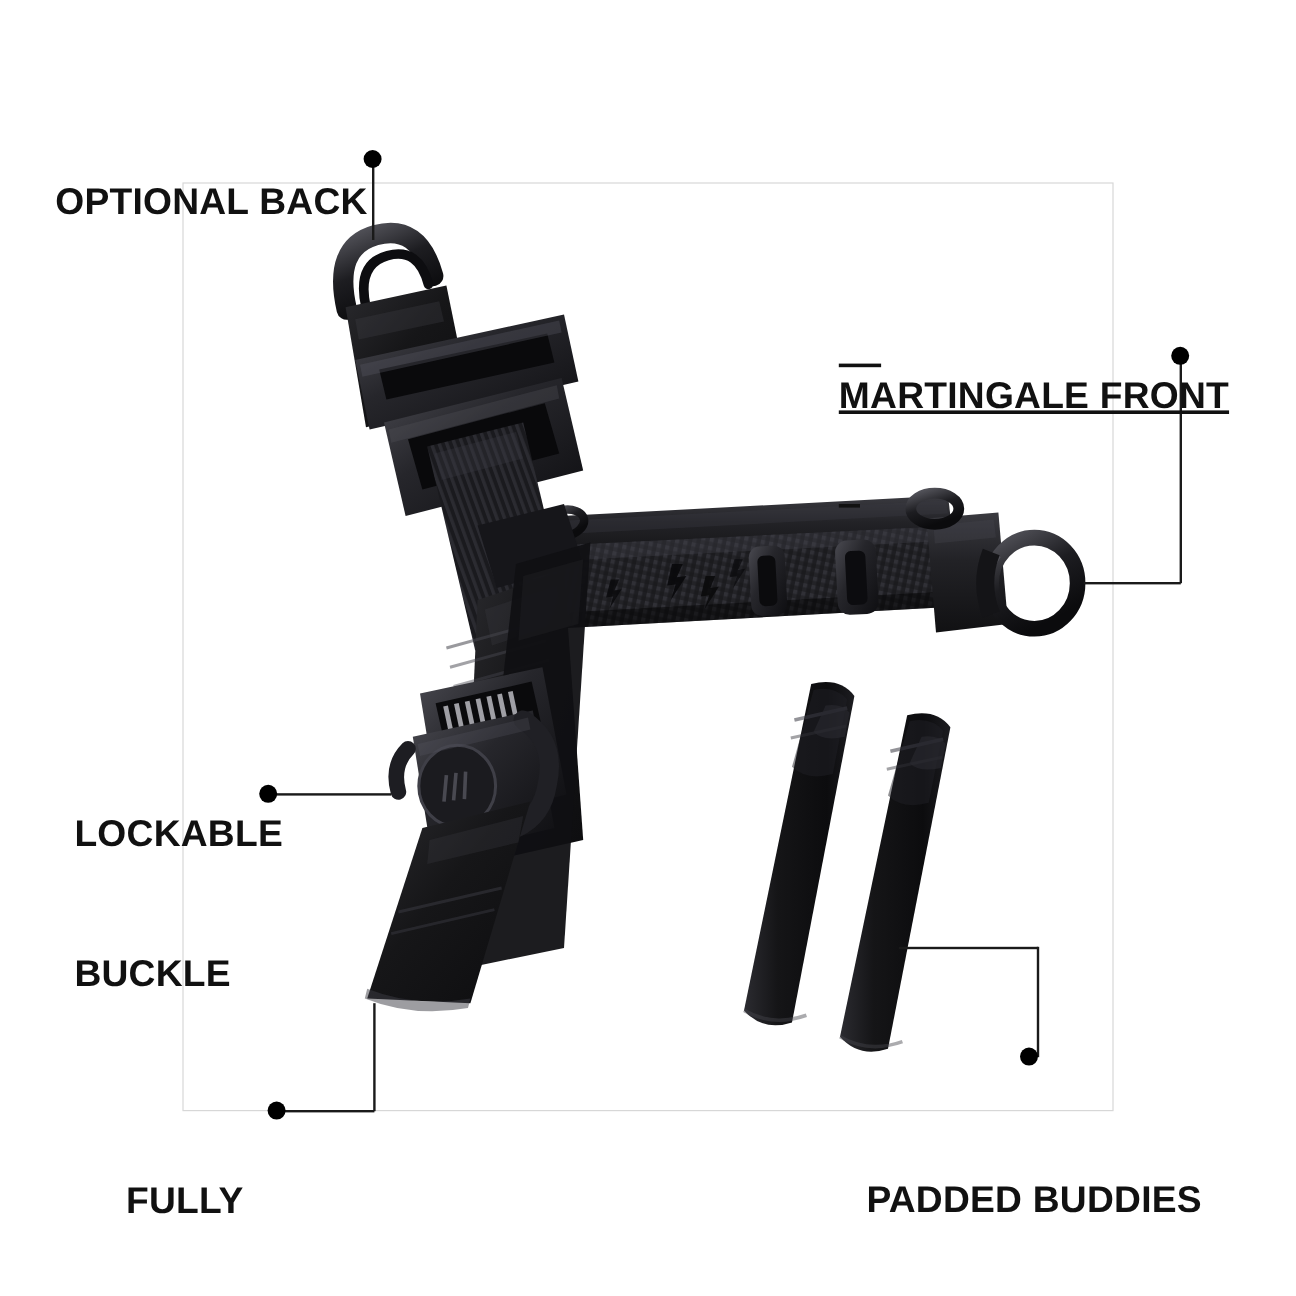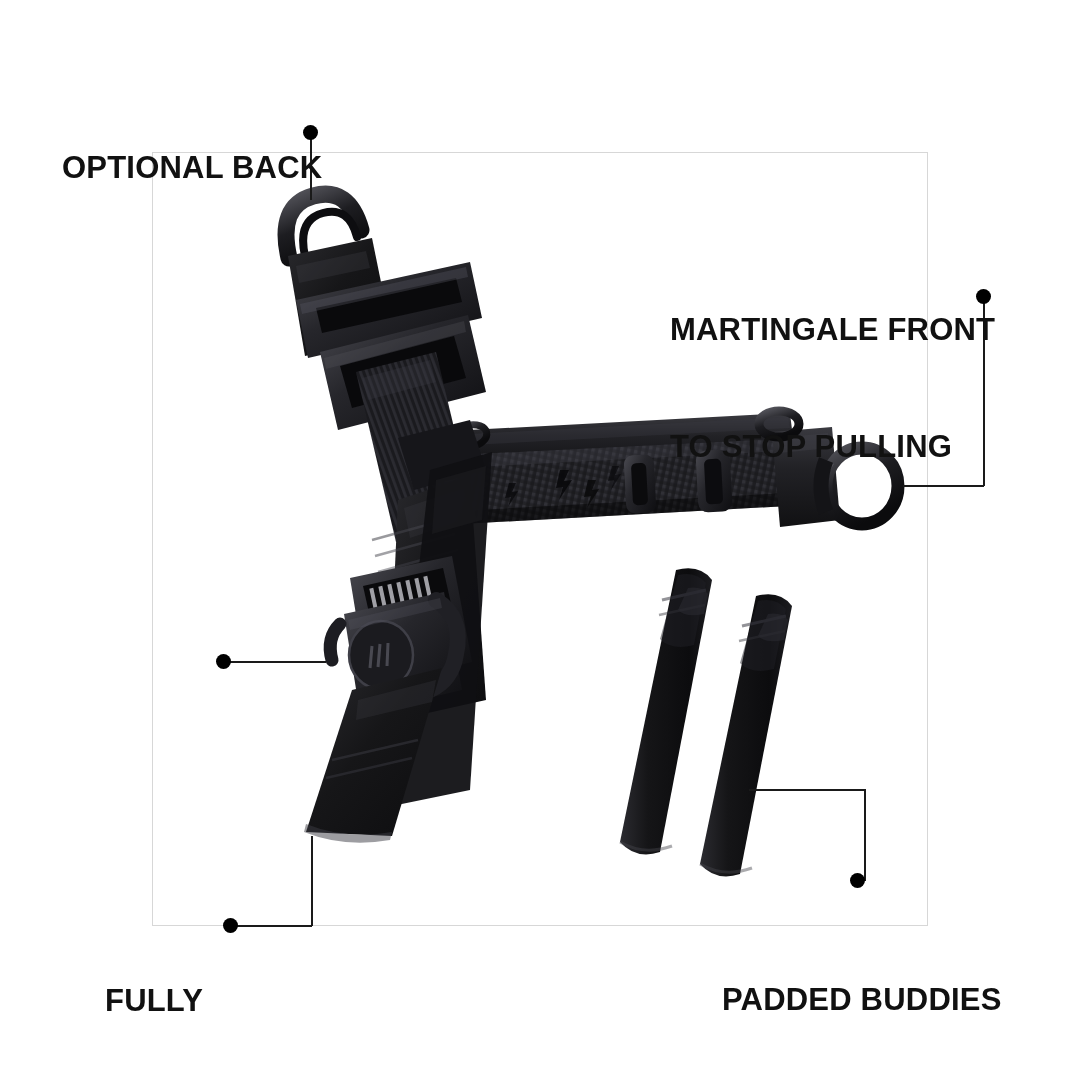--- a/index.html
+++ b/index.html
@@ -242,29 +242,32 @@
 
   <div class="lead h" style="left:749px; top:789px; width:116px;"></div>
   <div class="lead v" style="left:864px; top:789px; height:92px;"></div>
 
   <div class="dot" style="left:303px; top:125px;"></div>
   <div class="dot" style="left:976px; top:289px;"></div>
   <div class="dot" style="left:216px; top:654px;"></div>
   <div class="dot" style="left:223px; top:918px;"></div>
   <div class="dot" style="left:850px; top:873px;"></div>
 
-  <div class="callout" style="left:62px; top:70px;text-align:center;">
+  <div class="callout" style="left:46px; top:70px;text-align:center;">
     <span class="ln">OPTIONAL BACK</span>
   </div>
 
-  <div class="callout" style="left:670px; top:232px;">
+  <div class="callout" style="left:699px; top:232px;text-decoration:underline;">
     <span class="ln">MARTINGALE FRONT</span>
-    <span class="ln">TO STOP PULLING</span>
-  </div>
-
+  </div>
+
+  <div class="callout" style="left:62px; top:597px;">
+    <span class="ln">LOCKABLE</span>
+    <span class="ln">BUCKLE</span>
+  </div>
 
   <div class="callout" style="left:105px; top:903px;">
     <span class="ln">FULLY</span>
     
   </div>
 
   <div class="callout" style="left:722px; top:902px;">
     <span class="ln">PADDED BUDDIES</span>
     
     

